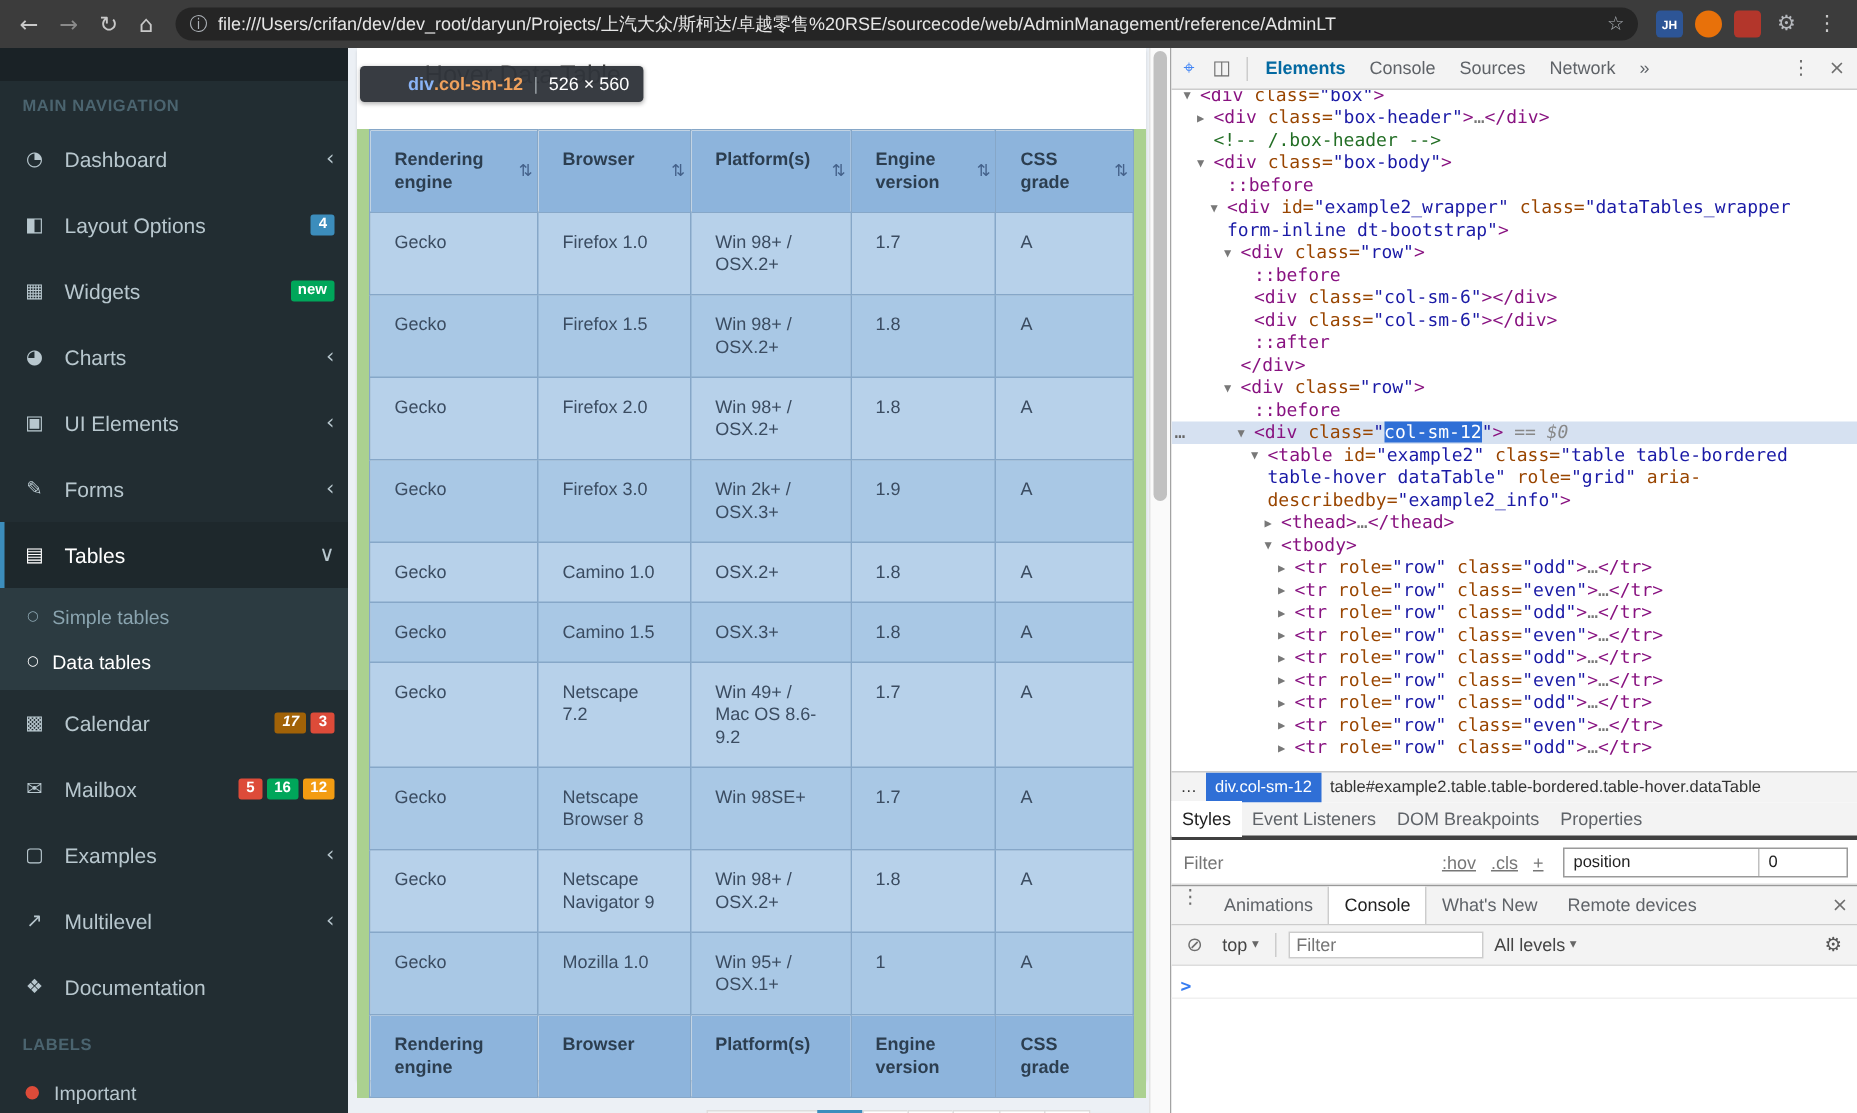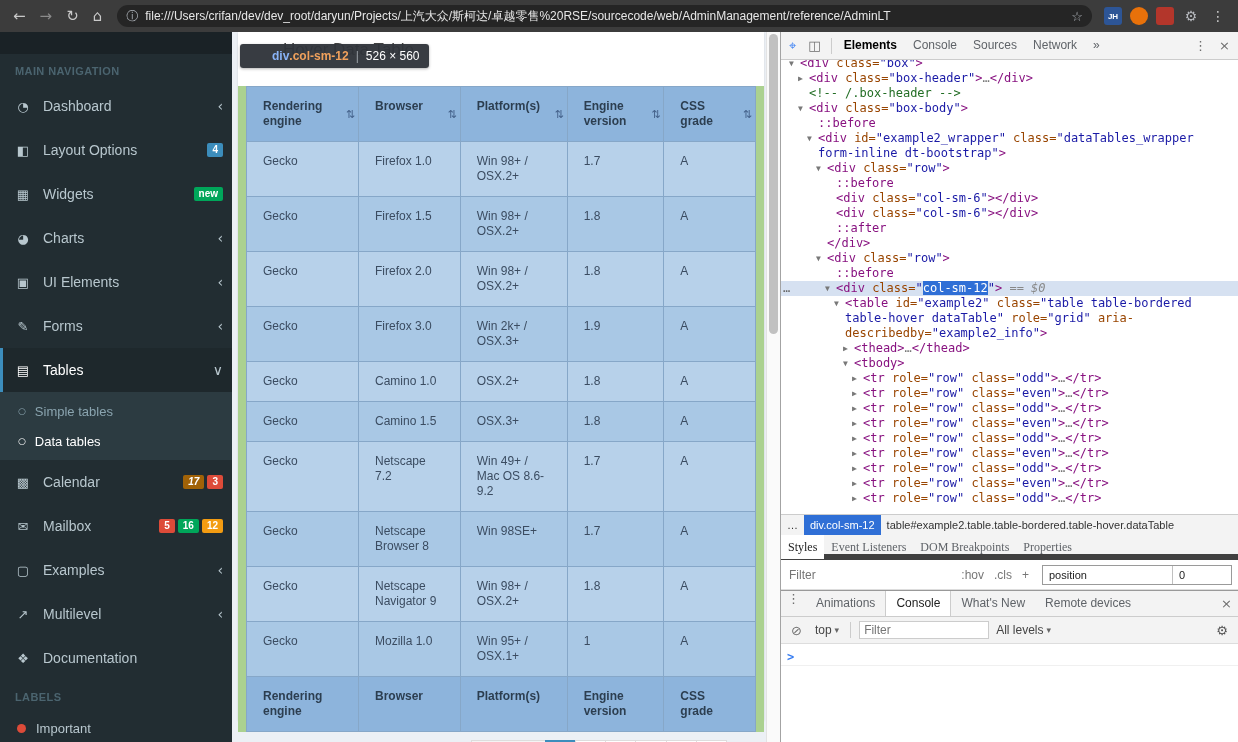--- a/index.html
+++ b/index.html
@@ -82,21 +82,21 @@
 
   
   .devtools{position:absolute;top:32px;left:780px;right:0;bottom:0;background:#fff;
             border-left:1px solid #a3a3a3;display:flex;flex-direction:column;font-size:12px;}
   .dt-toolbar{height:28px;background:#f3f3f3;border-bottom:1px solid #ccc;display:flex;align-items:center;flex:0 0 28px;padding:0 2px;}
   .dt-icon{padding:0 6px;font-size:13px;color:#6e6e6e;cursor:pointer;font-family:"DejaVu Sans",sans-serif;}
   .dt-icon.inspect{color:#4285f4;}
   .dt-sep{width:1px;height:16px;background:#ccc;margin:0 4px;}
   .dt-tabs{display:flex;align-items:center;height:100%;}
   .dt-tab{padding:0 8px;line-height:27px;color:#5f6368;cursor:pointer;}
-  .dt-tab.active{color:#000000;font-weight:bold;}
+  .dt-tab.active{color:#0369a1;font-weight:bold;}
   .dt-right{margin-left:auto;display:flex;align-items:center;}
 
   .dt-tree{flex:1 1 auto;overflow:hidden;background:#fff;font-family:"DejaVu Sans Mono","Liberation Mono",monospace;
            font-size:12px;line-height:15px;position:relative;}
   .tree-inner{margin-top:-4px;}
   .tree-line{position:relative;padding-right:4px;cursor:default;}
   .tree-line.selected{background:#d6e1f1;}
   .arrow{display:inline-block;width:11px;color:#787878;font-size:8px;text-indent:0;vertical-align:1px;}
   .tree-dots{position:absolute;left:2px;top:0;color:#666;text-indent:0;}
   .tk-tg{color:#881280;}
@@ -106,30 +106,30 @@
   .tk-cm{color:#236e25;}
   .tk-ps{color:#881280;}
   .tk-el{color:#777;}
   .tk-eq{color:#888;font-style:italic;}
 
   .dt-crumbs{height:21px;flex:0 0 21px;background:#f3f3f3;border-top:1px solid #ccc;display:flex;
              align-items:center;font-size:11px;color:#333;overflow:hidden;}
   .crumb{padding:0 6px;line-height:21px;white-space:nowrap;cursor:pointer;}
   .crumb.selected{background:#2f6fd6;color:#fff;}
 
-  .dt-side-tabs{height:25px;flex:0 0 25px;background:#f3f3f3;border-bottom:6px solid #404040;display:flex;
-                align-items:flex-start;color:#5f6368;font-family:Liberation Serif, serif;}
+  .dt-side-tabs{height:25px;flex:0 0 25px;background:#f3f3f3;border-bottom:3px solid #404040;display:flex;
+                align-items:center;color:#5f6368;}
   .side-tab{padding:0 7px;line-height:24px;cursor:pointer;white-space:nowrap;}
   .side-tab.active{background:#fff;color:#222;}
 
   .dt-filter-row{height:30px;flex:0 0 30px;display:flex;align-items:center;background:#fff;
                  border-bottom:1px solid #ddd;padding:0 6px;color:#888;}
   .filter-input{border:none;outline:none;width:110px;font-size:12px;color:#333;font-family:"Liberation Sans",sans-serif;}
   .toggles{margin-left:auto;display:flex;align-items:center;}
-  .toggle{margin:0 5px;color:#777;cursor:pointer;}
+  .toggle{margin:0 5px;color:#777;cursor:pointer;text-decoration:underline;}
   .editbox{display:flex;border:1px solid #9a9a9a;height:20px;align-items:stretch;width:190px;margin-left:8px;background:#fff;}
   .editbox .prop{flex:1;border-right:1px solid #c0c0c0;padding:3px 6px;color:#222;font-size:11px;}
   .editbox .val{width:58px;padding:3px 6px;color:#222;font-size:11px;}
 
   .dt-drawer{flex:0 0 152px;border-top:1px solid #999;display:flex;flex-direction:column;background:#fff;}
   .drawer-tabs{height:26px;flex:0 0 26px;background:#f3f3f3;border-bottom:1px solid #ccc;display:flex;align-items:stretch;}
   .drawer-tablist{display:flex;align-items:stretch;}
   .drawer-tab{padding:0 10px;line-height:25px;color:#5f6368;cursor:pointer;white-space:nowrap;}
   .drawer-tab.active{background:#fff;color:#222;border-left:1px solid #ccc;border-right:1px solid #ccc;}
   .drawer-close{margin-left:auto;line-height:25px;}

